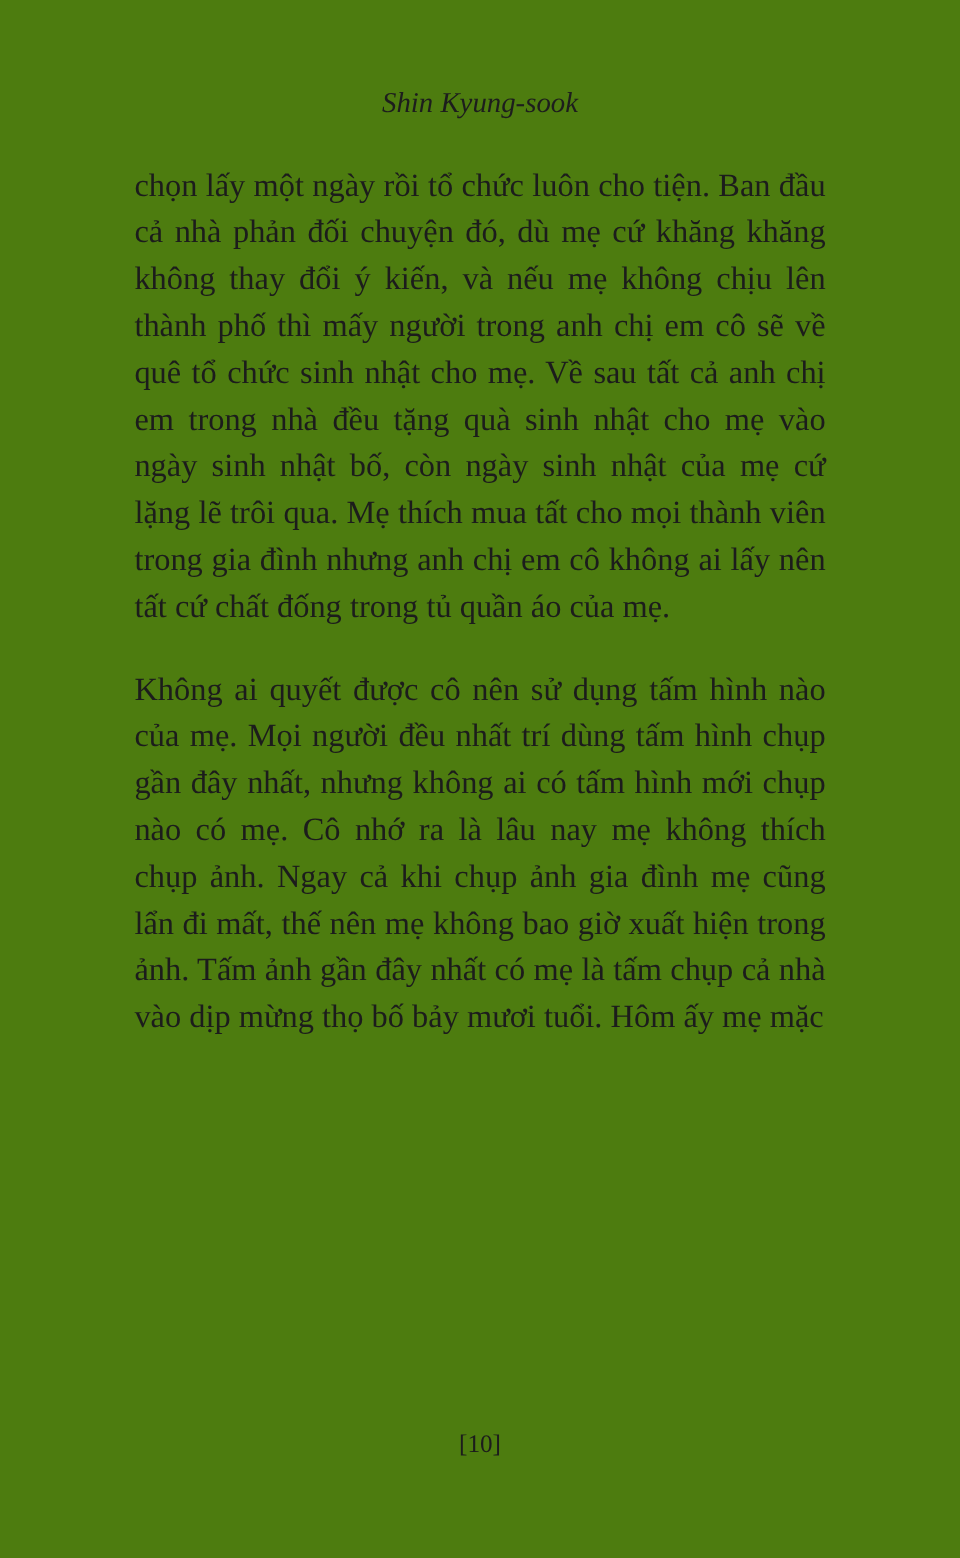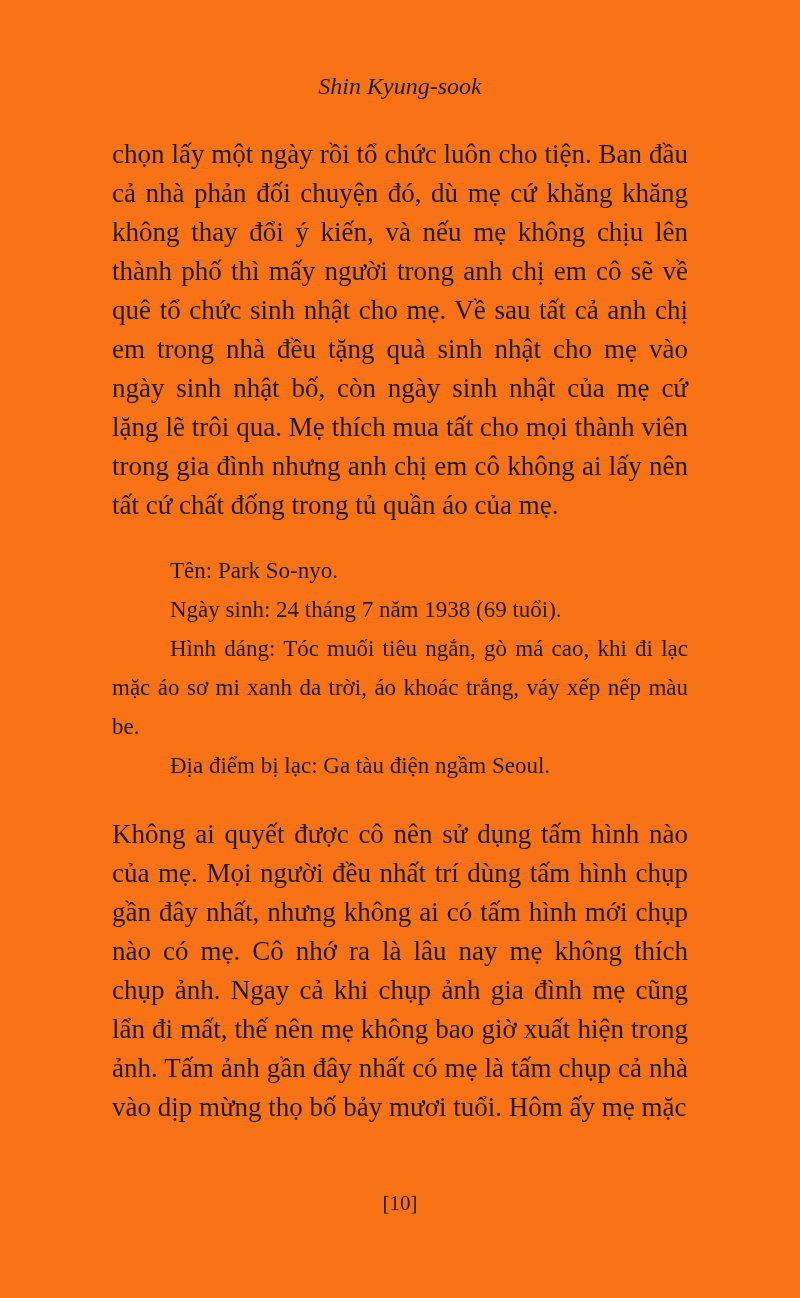--- a/index.html
+++ b/index.html
@@ -5,21 +5,21 @@
   html, body {
     margin: 0;
     padding: 0;
     background: #ffffff;
   }
   .page {
     position: relative;
     width: 800px;
     height: 1298px;
     margin: 0 auto;
-    background: #f97316;
+    background: #4d7c0f;
     color: #1c1c1c;
     font-family: "Liberation Serif", "DejaVu Serif", serif;
     box-sizing: border-box;
     padding: 72px 112px 0 112px;
     overflow: hidden;
   }
   .running-head {
     text-align: center;
     font-style: italic;
     font-size: 24px;
@@ -61,24 +61,18 @@
 </style>
 </head>
 <body>
 
 <div class="page">
 
   <div class="running-head">Shin Kyung-sook</div>
 
   <p class="body-para">chọn lấy một ngày rồi tổ chức luôn cho tiện. Ban đầu cả nhà phản đối chuyện đó, dù mẹ cứ khăng khăng không thay đổi ý kiến, và nếu mẹ không chịu lên thành phố thì mấy người trong anh chị em cô sẽ về quê tổ chức sinh nhật cho mẹ. Về sau tất cả anh chị em trong nhà đều tặng quà sinh nhật cho mẹ vào ngày sinh nhật bố, còn ngày sinh nhật của mẹ cứ lặng lẽ trôi qua. Mẹ thích mua tất cho mọi thành viên trong gia đình nhưng anh chị em cô không ai lấy nên tất cứ chất đống trong tủ quần áo của mẹ.</p>
 
-  <div class="details-block">
-    <p class="detail-line">Tên: Park So-nyo.</p>
-    <p class="detail-line">Ngày sinh: 24 tháng 7 năm 1938 (69 tuổi).</p>
-    <p class="detail-line">Hình dáng: Tóc muối tiêu ngắn, gò má cao, khi đi lạc mặc áo sơ mi xanh da trời, áo khoác trắng, váy xếp nếp màu be.</p>
-    <p class="detail-line">Địa điểm bị lạc: Ga tàu điện ngầm Seoul.</p>
-  </div>
 
   <p class="body-para para-2">Không ai quyết được cô nên sử dụng tấm hình nào của mẹ. Mọi người đều nhất trí dùng tấm hình chụp gần đây nhất, nhưng không ai có tấm hình mới chụp nào có mẹ. Cô nhớ ra là lâu nay mẹ không thích chụp ảnh. Ngay cả khi chụp ảnh gia đình mẹ cũng lẩn đi mất, thế nên mẹ không bao giờ xuất hiện trong ảnh. Tấm ảnh gần đây nhất có mẹ là tấm chụp cả nhà vào dịp mừng thọ bố bảy mươi tuổi. Hôm ấy mẹ mặc</p>
 
   <div class="page-number">[10]</div>
 
 </div>
 
 </body></html>

